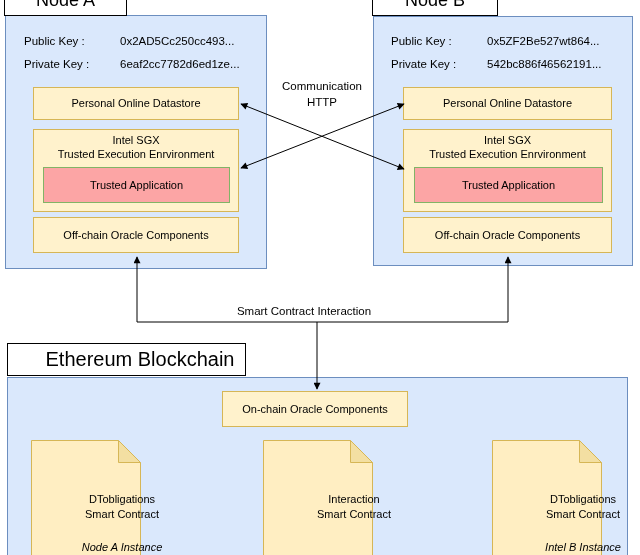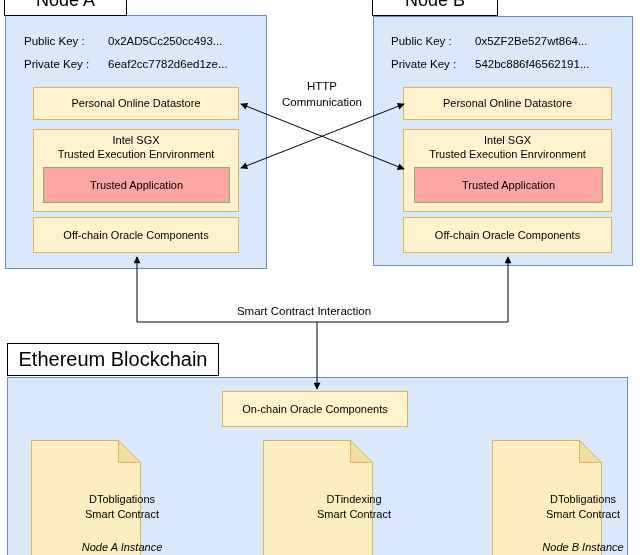--- a/index.html
+++ b/index.html
@@ -7,21 +7,21 @@
     position:relative;width:640px;height:555px;overflow:hidden;background:#fff;
     font-family:"Liberation Sans",sans-serif;color:#000;
   }
   .node{position:absolute;background:#dae8fc;border:1px solid #6c8ebf;}
   .title-box{
     position:absolute;background:#ffffff;border:1px solid #000;
     display:flex;align-items:center;justify-content:center;font-size:18px;z-index:3;
   }
   .keys{position:absolute;font-size:11.5px;}
   .key-row{display:flex;margin-bottom:11px;white-space:nowrap;}
-  .key-label{width:84px;}
+  .key-label{width:96px;}
   .ybox{
     position:absolute;background:#fff2cc;border:1px solid #d6b656;
     display:flex;align-items:center;justify-content:center;
     font-size:11px;text-align:left;line-height:1.3;
   }
   .sgx{flex-direction:column;justify-content:flex-start;padding-top:3px;align-items:center;}
   .gbox{
     position:absolute;background:#fca5a5;border:1px solid #82b366;
     display:flex;align-items:center;justify-content:center;font-size:11px;
   }
@@ -77,60 +77,60 @@
     <div class="ybox sgx" style="left:29px;top:112px;width:207px;height:78px;">
       <div>Intel SGX</div>
       <div>Trusted Execution Enrvironment</div>
     </div>
     <div class="gbox" style="left:40px;top:150px;width:187px;height:34px;">Trusted Application</div>
     <div class="ybox" style="left:29px;top:200px;width:207px;height:34px;">Off-chain Oracle Components</div>
   </div>
   <div class="title-box" style="left:372px;top:-16px;width:124px;height:30px;">Node B</div>
 
   <div class="float-label" style="left:272px;top:79px;width:100px;">
+    <div>Communication</div>
     <div>HTTP</div>
-    <div>Communication</div>
   </div>
   <div class="float-label" style="left:224px;top:304px;width:160px;">Smart Contract Interaction</div>
 
   <div class="eth-container" style="left:7px;top:377px;width:619px;height:200px;"></div>
-  <div class="title-box" style="left:7px;top:343px;width:210px;height:31px;font-size:20px;">Ethereum Blockchain</div>
+  <div class="title-box" style="left:7px;top:343px;width:210px;height:31px;font-size:20px;padding-left:27px;">Ethereum Blockchain</div>
   <div class="ybox" style="left:222px;top:391px;width:184px;height:34px;z-index:2;">On-chain Oracle Components</div>
 
   <div class="doc" style="left:31px;top:440px;">
     <svg width="110" height="150">
       <path d="M0.5,0.5 H87.5 L109.5,22.5 V149.5 H0.5 Z" fill="#ffeec2" stroke="#d6b656"></path>
       <path d="M87.5,0.5 V22.5 H109.5 Z" fill="#f3dfa2" stroke="#d6b656"></path>
     </svg>
     <div class="doc-text">
       <div>DTobligations</div>
       <div>Smart Contract</div>
       <div class="doc-line3">Node A Instance</div>
     </div>
   </div>
   <div class="doc" style="left:263px;top:440px;">
     <svg width="110" height="150">
       <path d="M0.5,0.5 H87.5 L109.5,22.5 V149.5 H0.5 Z" fill="#ffeec2" stroke="#d6b656"></path>
       <path d="M87.5,0.5 V22.5 H109.5 Z" fill="#f3dfa2" stroke="#d6b656"></path>
     </svg>
     <div class="doc-text">
-      <div>DTindexing</div>
+      <div>Interaction</div>
       <div>Smart Contract</div>
       <div class="doc-line3"></div>
     </div>
   </div>
   <div class="doc" style="left:492px;top:440px;">
     <svg width="110" height="150">
       <path d="M0.5,0.5 H87.5 L109.5,22.5 V149.5 H0.5 Z" fill="#ffeec2" stroke="#d6b656"></path>
       <path d="M87.5,0.5 V22.5 H109.5 Z" fill="#f3dfa2" stroke="#d6b656"></path>
     </svg>
     <div class="doc-text">
       <div>DTobligations</div>
       <div>Smart Contract</div>
-      <div class="doc-line3">Node B Instance</div>
+      <div class="doc-line3">Intel B Instance</div>
     </div>
   </div>
 
   <svg class="arrows" width="640" height="555">
     <defs>
       <marker id="arr" viewBox="0 0 10 10" refX="9" refY="5" markerWidth="9" markerHeight="7" orient="auto-start-reverse">
         <path d="M0,0 L10,5 L0,10 z" fill="#000"></path>
       </marker>
     </defs>
     <line x1="241" y1="104" x2="404" y2="169" stroke="#000" stroke-width="1" marker-start="url(#arr)" marker-end="url(#arr)"></line>

